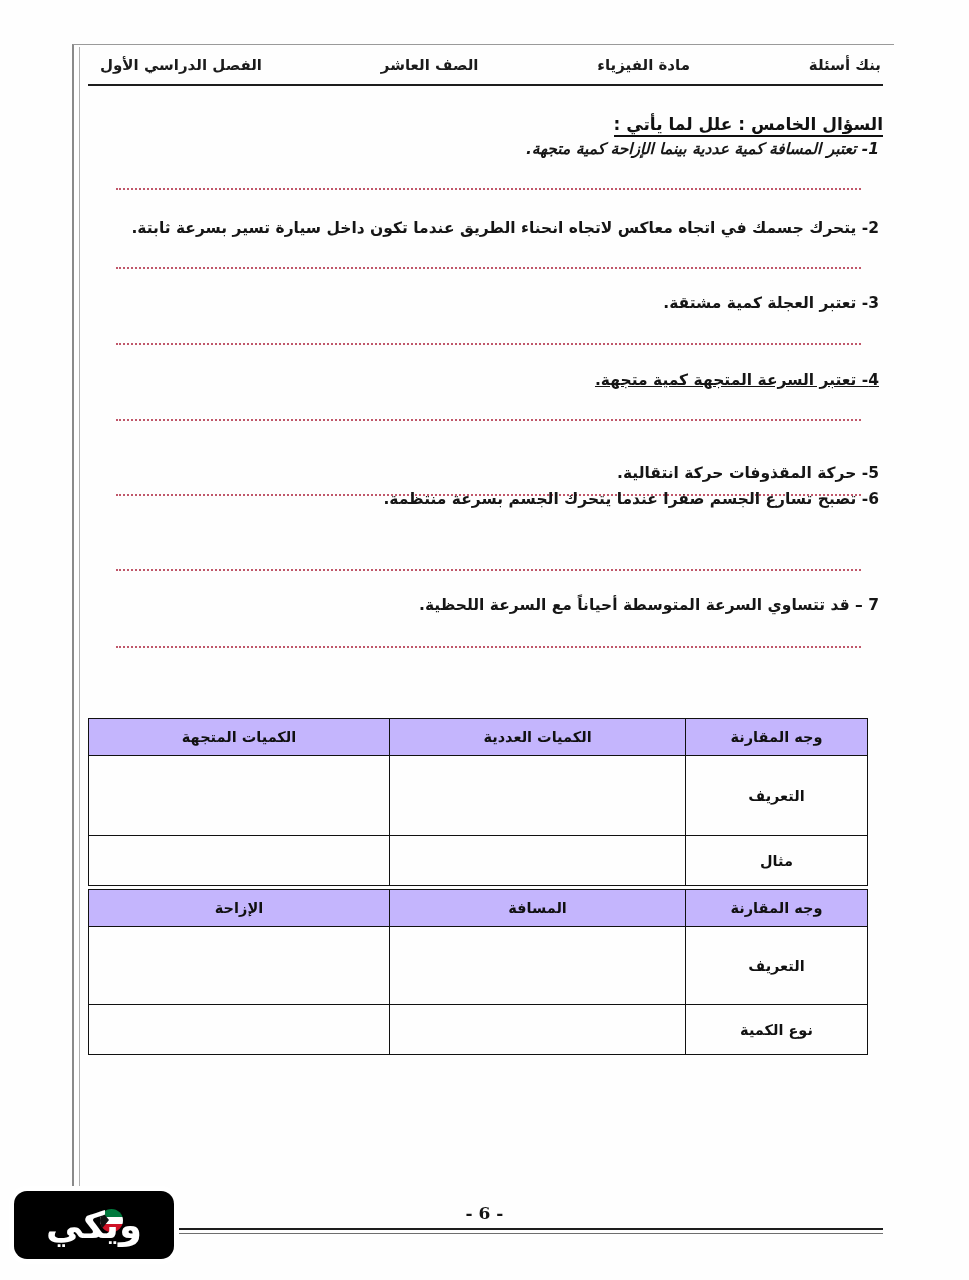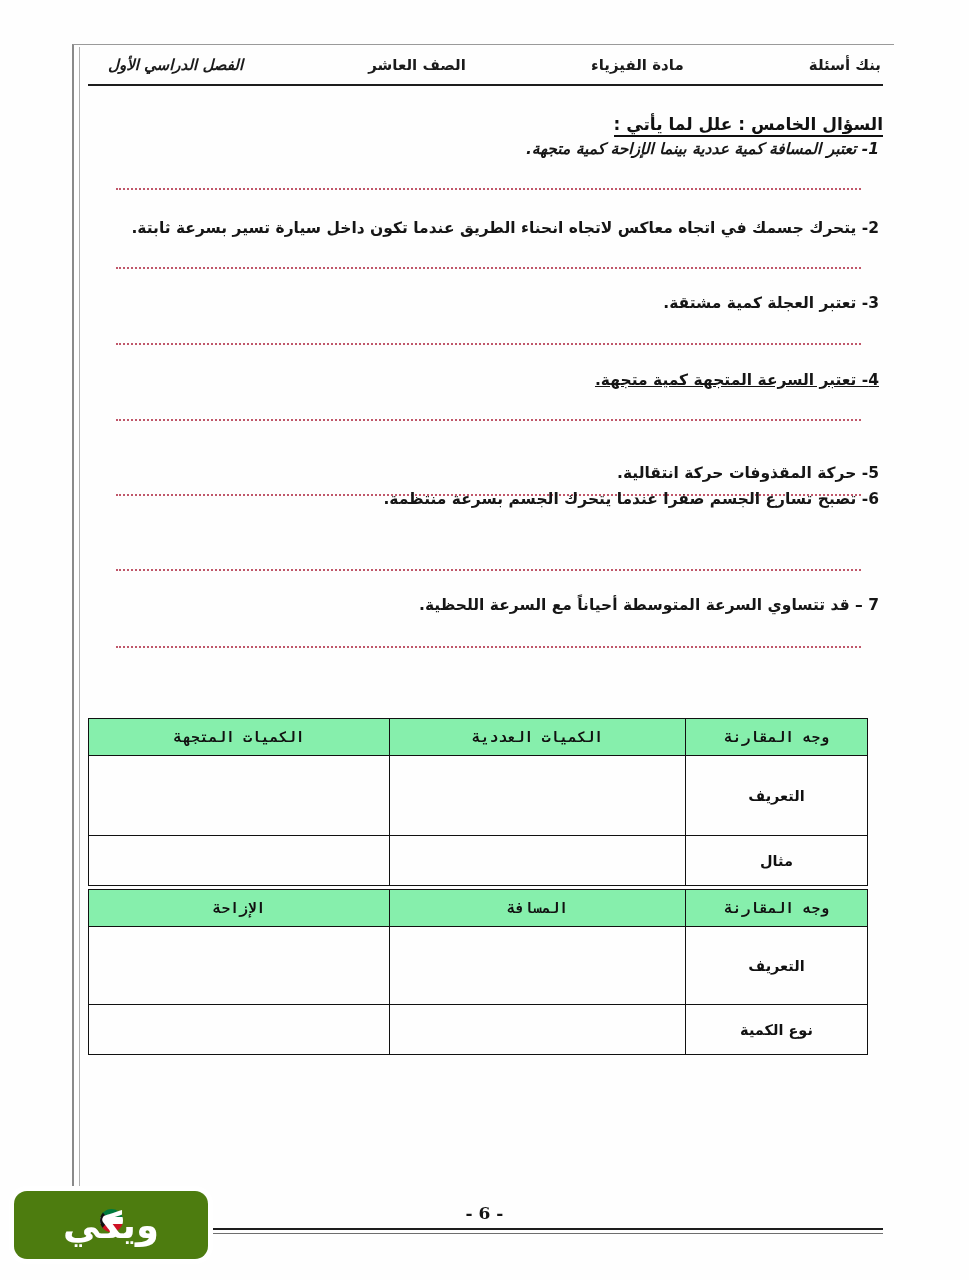--- a/index.html
+++ b/index.html
@@ -53,21 +53,21 @@
     flex-direction: row;
     justify-content: space-between;
     align-items: baseline;
     font-size: 15px;
     font-weight: bold;
     color: #1b1b1b;
     direction: rtl;
   }
   .doc-header .hdr-cell { white-space: nowrap; }
   .hdr-cell.c1 { margin-right: 2px; }
-  .hdr-cell.c4 { margin-left: 20px; font-style: italic; }
+  .hdr-cell.c4 { margin-left: 12px; }
 
   .header-rule {
     position: absolute;
     left: 88px;
     top: 84px;
     width: 795px;
     height: 0;
     border-top: 2px solid #1d1d1d;
   }
 
@@ -118,23 +118,22 @@
   .cmp-table td {
     border: 1.5px solid #111111;
     font-size: 14.5px;
     font-weight: bold;
     color: #111111;
     text-align: center;
     vertical-align: middle;
     padding: 0 6px;
   }
   .cmp-table td.hdr {
-    background: #86efac;
+    background: #c4b5fd;
     height: 36px;
-    font-family: Liberation Mono, monospace;
   }
   .cmp-table td.rowlabel {
     text-align: center;
   }
   .col-compare { width: 182px; }
   .col-mid     { width: 296px; }
   .col-end     { width: 301px; }
 
   .table-a { top: 718px; }
   .table-b { top: 889px; }
@@ -170,23 +169,23 @@
     font-size: 17px;
     font-weight: bold;
     color: #151515;
   }
 
   
   .watermark {
     position: absolute;
     left: 14px;
     top: 1191px;
-    width: 194px;
+    width: 160px;
     height: 68px;
-    background: #4d7c0f;
+    background: #000000;
     border-radius: 13px;
     box-shadow: 0 0 0 5px #ffffff;
     display: flex;
     align-items: center;
     justify-content: center;
     direction: rtl;
   }
   .watermark-text {
     font-size: 37px;
     font-weight: bold;

